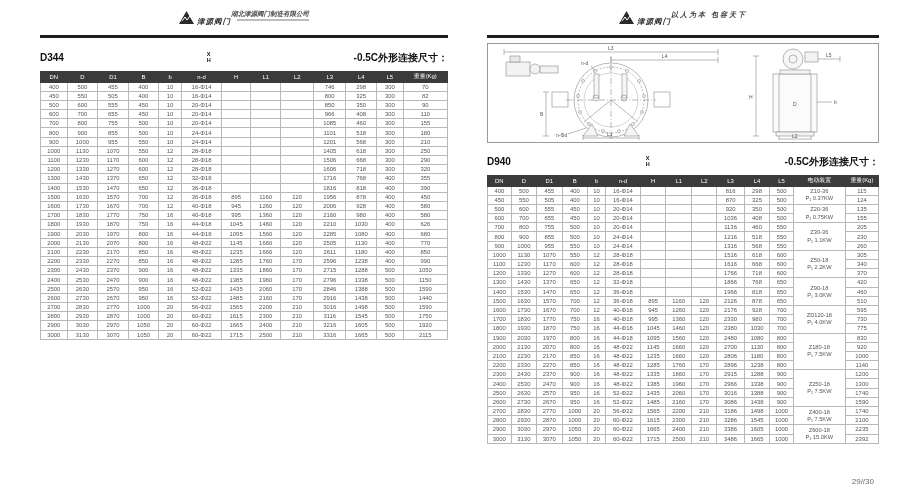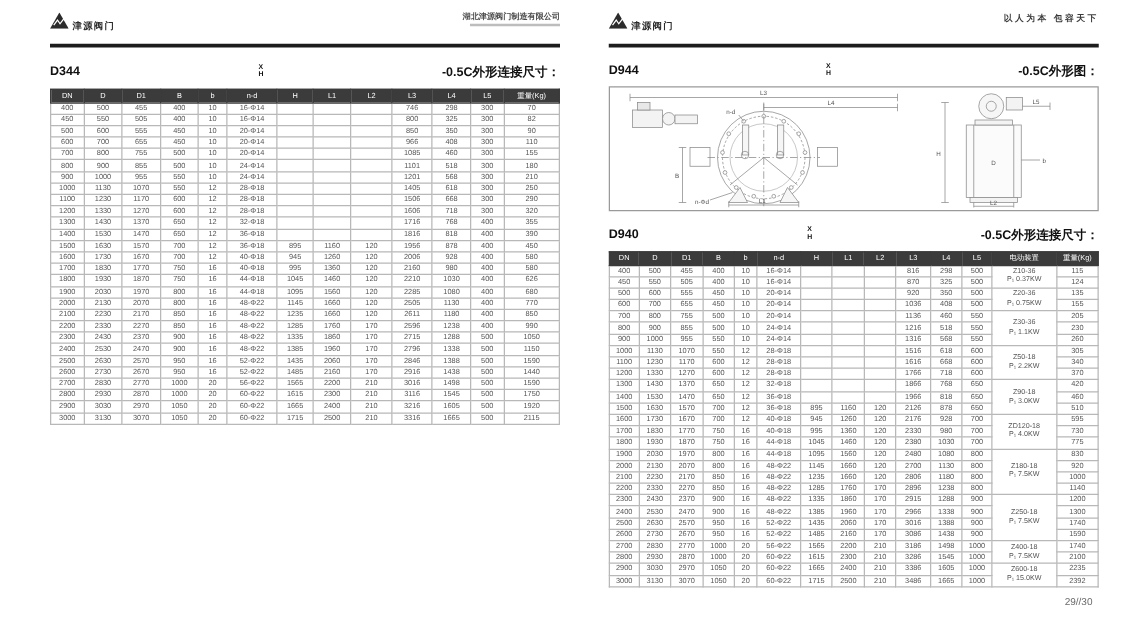--- a/index.html
+++ b/index.html
@@ -2,21 +2,21 @@
 <html><head>
 <meta charset="utf-8">
 <style>
   html,body{margin:0;padding:0;background:#ffffff;}
   .canvas{position:relative;width:900px;height:500px;background:#ffffff;overflow:hidden;
           font-family:"Liberation Sans",sans-serif;color:#444;}
   .page{position:absolute;top:10px;}
   .page-left{left:40px;width:408px;}
   .page-right{left:487px;width:392px;}
 
-  .page-header{display:flex;justify-content:space-between;align-items:flex-start;height:24px;}
+  .page-header{display:flex;justify-content:center;align-items:flex-start;height:24px;font-style:italic;}
   .logo{display:flex;align-items:flex-start;gap:3px;}
   .logo-mark{display:block;}
   .logo-txt{display:block;}
   .logo-name{font-size:7.5px;font-weight:bold;color:#2b2b2b;letter-spacing:1px;line-height:1.1;}
   .logo-sub,.company-sub{height:2px;background:#bdbdbd;margin-top:1.5px;}
   .logo-sub{width:34px;}
   .company-sub{width:72px;margin-left:auto;}
   .company{font-size:6.5px;color:#4a4a4a;font-weight:bold;text-align:right;line-height:1.2;}
   .slogan{font-size:7px;color:#3a3a3a;font-weight:bold;text-align:right;letter-spacing:2px;}
   .rule{height:2.5px;background:#1d1d1d;margin-top:1px;}
@@ -541,28 +541,20 @@
         </span>
         <span class="logo-txt">
           <span class="logo-name">津源阀门</span>
           <span class="logo-sub"></span>
         </span>
       </div>
       <div class="slogan">以人为本  包容天下</div>
     </div>
     <div class="rule"></div>
 
-    <div class="sec-title">
-      <span>D944</span>
-      <span class="frac">
-        <span>X</span>
-        <span>H</span>
-      </span>
-      <span>-0.5C外形图：</span>
-    </div>
 
     <div class="drawing-box">
       <svg width="390" height="96" viewBox="0 0 390 96">
         <g stroke="#8a8a8a" stroke-width="0.6" fill="none">
 
           <line x1="16" y1="8" x2="230" y2="8"></line>
             <line x1="16" y1="5" x2="16" y2="11"></line>
             <line x1="230" y1="5" x2="230" y2="11"></line>
 
           <line x1="123" y1="16" x2="230" y2="16"></line>

